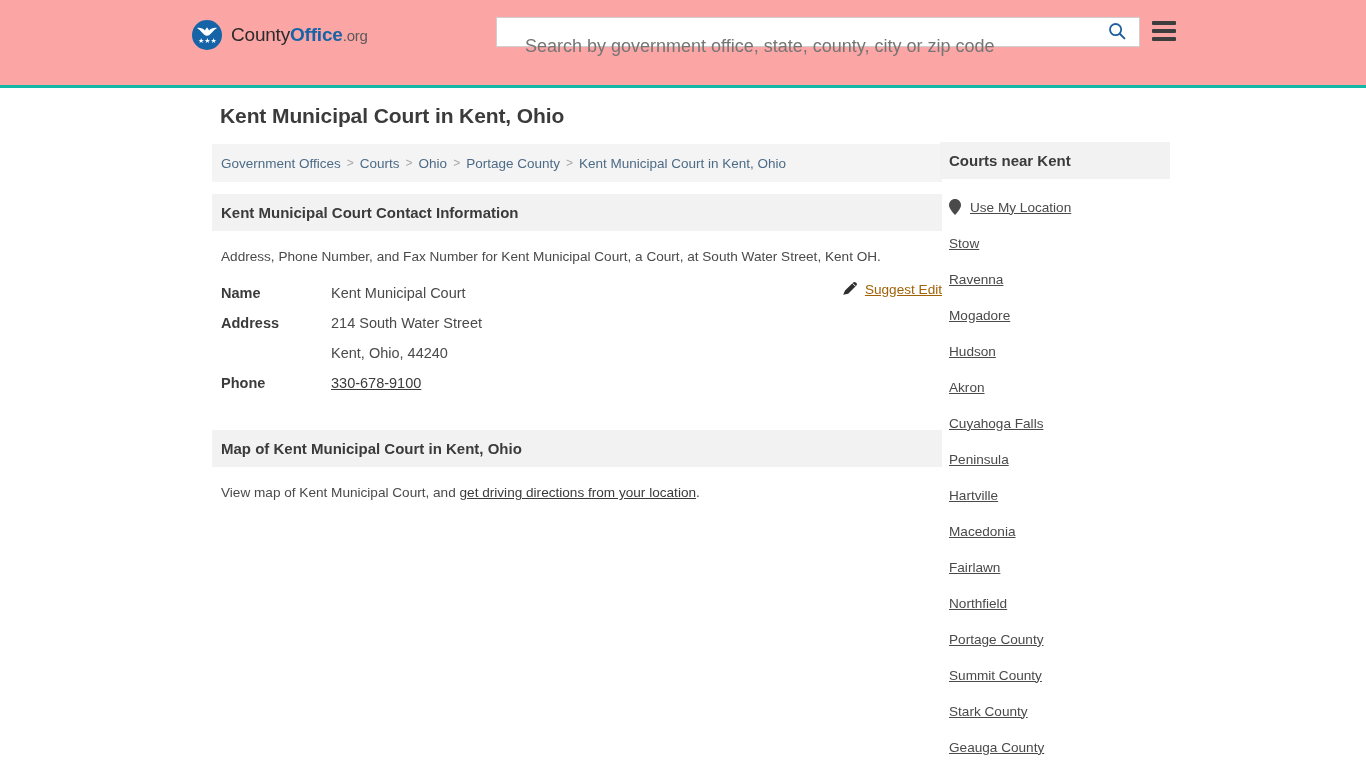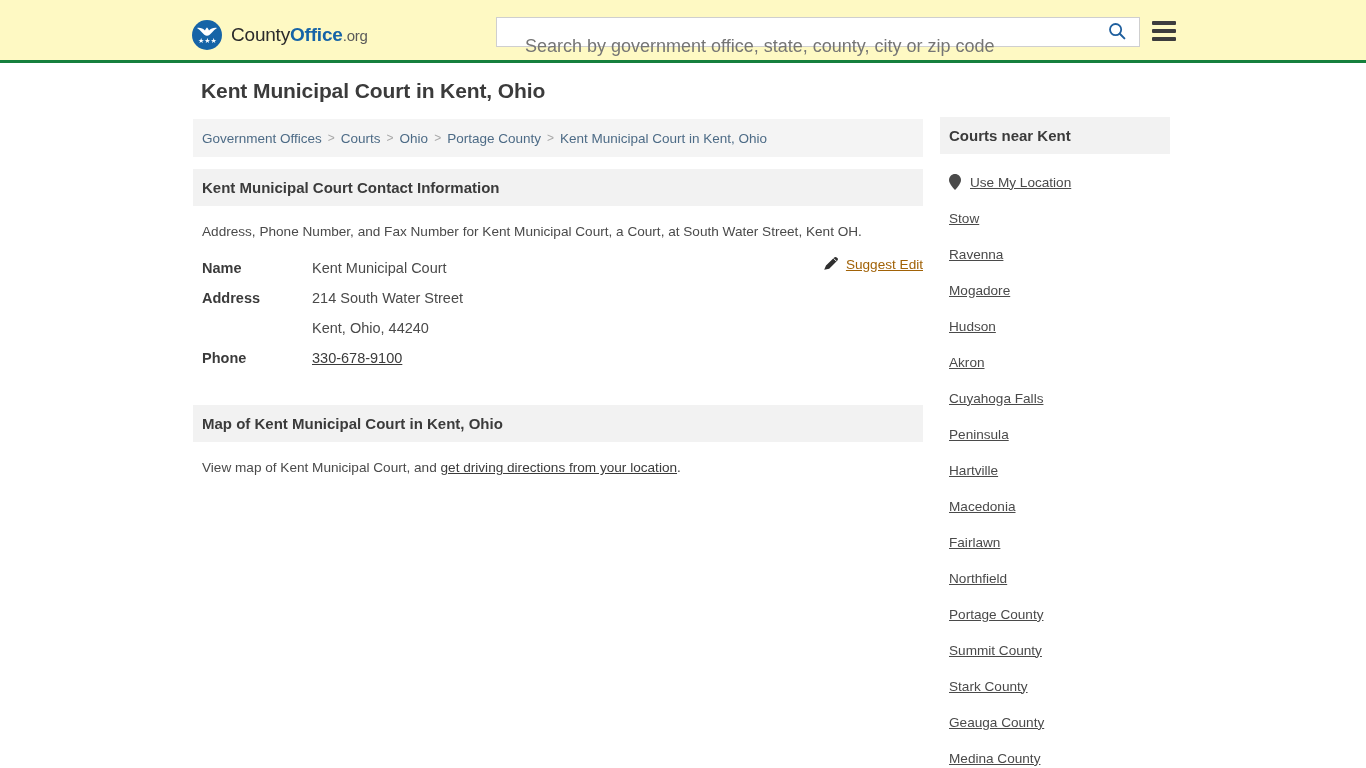--- a/index.html
+++ b/index.html
@@ -9,23 +9,23 @@
     overflow: hidden;
     background: #ffffff;
     font-family: "Liberation Sans", sans-serif;
     color: #333333;
   }
 
   
   .site-header {
     position: relative;
     width: 1366px;
-    height: 63px;
-    background: #fef9c3;
-    border-bottom: 3px solid #15803d;
+    height: 88px;
+    background: #fca5a5;
+    border-bottom: 3px solid #14b8a6;
   }
   .logo-block {
     position: absolute;
     left: 192px; top: 19px;
     display: flex; align-items: center;
     height: 32px;
     cursor: pointer;
   }
   .logo-mark {
     width: 30px; height: 30px;
@@ -103,21 +103,21 @@
     border-radius: 1px;
   }
 
   
   .page {
     position: relative;
     width: 1366px;
   }
   .main-col {
     position: absolute;
-    left: 193px; top: 16px;
+    left: 212px; top: 16px;
     width: 730px;
   }
   .side-col {
     position: absolute;
     left: 940px; top: 54px;
     width: 230px;
   }
 
   h1.page-title {
     margin: 0 0 16px 0;

